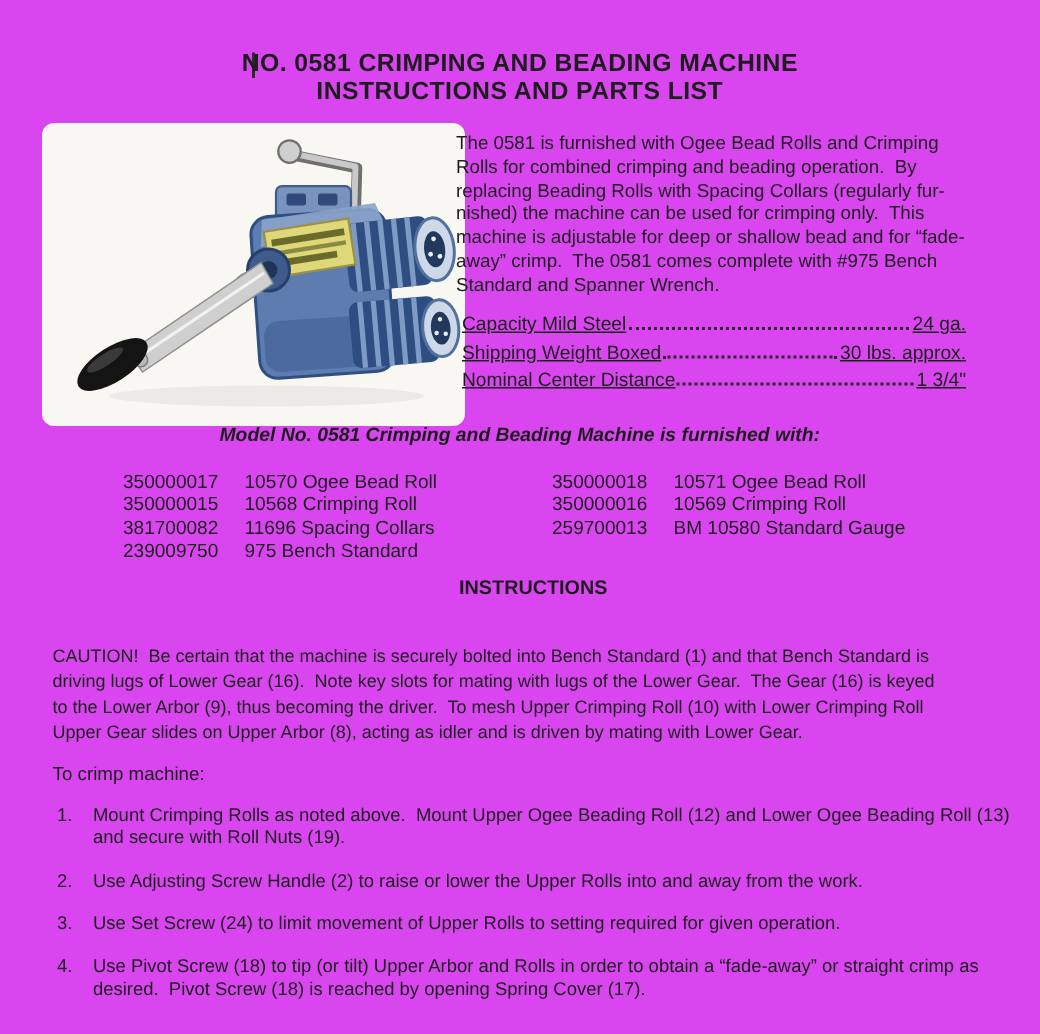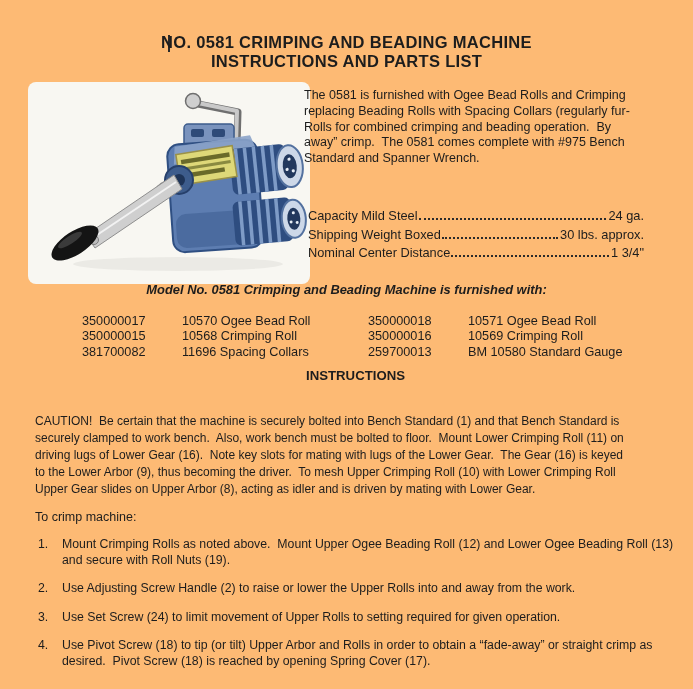--- a/index.html
+++ b/index.html
@@ -1,42 +1,42 @@
 <!DOCTYPE html>
 <html><head>
 <meta charset="utf-8">
 <style>
   html,body{margin:0;padding:0;background:#e8e8e8;}
   .page{
     position:relative;width:693px;height:689px;margin:0 auto;
-    background:#fdba74;overflow:hidden;
+    background:#d946ef;overflow:hidden;
     font-family:"Liberation Sans","DejaVu Sans",sans-serif;
     color:#1d1d1d;
   }
   .title-block{position:absolute;top:33px;left:0;right:0;text-align:center;}
   .title-line{font-size:16.5px;font-weight:bold;line-height:19px;letter-spacing:.3px;white-space:pre;}
   .scan-tick{position:absolute;left:168px;top:35px;width:2px;height:17px;background:#2a2a2a;}
 
   .photo{position:absolute;left:28px;top:82px;width:282px;height:202px;background:#f8f7f2;border-radius:8px;}
   .photo svg{display:block;width:100%;height:100%;}
 
   .intro{position:absolute;left:304px;top:88px;width:378px;}
   .intro-line{font-size:12.5px;line-height:15.8px;white-space:pre;}
 
   .specs{position:absolute;left:308px;top:207px;width:336px;}
   .spec-row{display:flex;align-items:baseline;font-size:12.8px;line-height:18.5px;}
-  .spec-label,.spec-value{white-space:pre;}
+  .spec-label,.spec-value{white-space:pre;text-decoration:underline;}
   .spec-leader{flex:1;border-bottom:2px dotted #2b2b2b;margin:0 2px 3px 1px;min-width:12px;}
 
   .lower{position:absolute;top:283px;left:0;width:693px;}
   .model-heading{text-align:center;font-weight:bold;font-size:12.9px;line-height:14px;white-space:pre;font-style:italic;}
   .parts{display:flex;margin:17px 0 0 82px;font-size:12.7px;line-height:15.4px;}
   .parts-col-left{width:286px;}
   .parts-col-right{flex:1;}
-  .part-row{display:flex;gap:19px;}
+  .part-row{display:flex;}
   .part-no{width:81px;white-space:pre;}
   .part-name{white-space:pre;}
   .instructions-heading{margin-top:9px;text-align:center;font-weight:bold;font-size:13.2px;line-height:14px;white-space:pre;padding-left:18px;}
   .caution{margin:30px 0 0 35px;}
   .caution-line{font-size:12px;line-height:17px;white-space:pre;}
   .adjust-intro{margin:12px 0 0 35px;font-size:12.5px;line-height:14px;white-space:pre;}
   .steps{margin:13px 10px 0 38px;}
   .step{display:flex;margin-bottom:13px;font-size:12.3px;line-height:15.5px;}
   .step-num{width:24px;flex:none;white-space:pre;}
   .step-text{flex:1;white-space:pre-wrap;}
@@ -115,22 +115,24 @@
       <line x1="66" y1="155" x2="148" y2="100" stroke="#f2f2f2" stroke-width="2"></line>
       <circle cx="66" cy="158" r="4.5" fill="#bdbdbd" stroke="#7c7c7c"></circle>
 
       <ellipse cx="47" cy="161" rx="27" ry="11.5" transform="rotate(-33 47 161)" fill="#141414"></ellipse>
       <ellipse cx="42" cy="158" rx="14" ry="4" fill="#4a4a4a" opacity="0.7" transform="rotate(-33 42 158)"></ellipse>
     </svg>
   </div>
 
   <div class="intro">
     <div class="intro-line">The 0581 is furnished with Ogee Bead Rolls and Crimping</div>
+    <div class="intro-line">Rolls for combined crimping and beading operation.  By</div>
     <div class="intro-line">replacing Beading Rolls with Spacing Collars (regularly fur-</div>
-    <div class="intro-line">Rolls for combined crimping and beading operation.  By</div>
+    <div class="intro-line">nished) the machine can be used for crimping only.  This</div>
+    <div class="intro-line">machine is adjustable for deep or shallow bead and for “fade-</div>
     <div class="intro-line">away” crimp.  The 0581 comes complete with #975 Bench</div>
     <div class="intro-line">Standard and Spanner Wrench.</div>
   </div>
 
   <div class="specs">
     <div class="spec-row">
       <span class="spec-label">Capacity Mild Steel</span>
       <span class="spec-leader"></span>
       <span class="spec-value">24 ga.</span>
     </div>
@@ -157,20 +159,24 @@
           <span class="part-name">10570 Ogee Bead Roll</span>
         </div>
         <div class="part-row">
           <span class="part-no">350000015</span>
           <span class="part-name">10568 Crimping Roll</span>
         </div>
         <div class="part-row">
           <span class="part-no">381700082</span>
           <span class="part-name">11696 Spacing Collars</span>
         </div>
+        <div class="part-row">
+          <span class="part-no">239009750</span>
+          <span class="part-name">975 Bench Standard</span>
+        </div>
       </div>
       <div class="parts-col-right">
         <div class="part-row">
           <span class="part-no">350000018</span>
           <span class="part-name">10571 Ogee Bead Roll</span>
         </div>
         <div class="part-row">
           <span class="part-no">350000016</span>
           <span class="part-name">10569 Crimping Roll</span>
         </div>
@@ -178,21 +184,20 @@
           <span class="part-no">259700013</span>
           <span class="part-name">BM 10580 Standard Gauge</span>
         </div>
       </div>
     </div>
 
     <div class="instructions-heading">INSTRUCTIONS</div>
 
     <div class="caution">
       <div class="caution-line">CAUTION!  Be certain that the machine is securely bolted into Bench Standard (1) and that Bench Standard is</div>
-      <div class="caution-line">securely clamped to work bench.  Also, work bench must be bolted to floor.  Mount Lower Crimping Roll (11) on</div>
       <div class="caution-line">driving lugs of Lower Gear (16).  Note key slots for mating with lugs of the Lower Gear.  The Gear (16) is keyed</div>
       <div class="caution-line">to the Lower Arbor (9), thus becoming the driver.  To mesh Upper Crimping Roll (10) with Lower Crimping Roll</div>
       <div class="caution-line">Upper Gear slides on Upper Arbor (8), acting as idler and is driven by mating with Lower Gear.</div>
     </div>
 
     <div class="adjust-intro">To crimp machine:</div>
 
     <div class="steps">
       <div class="step">
         <span class="step-num">1.</span>

